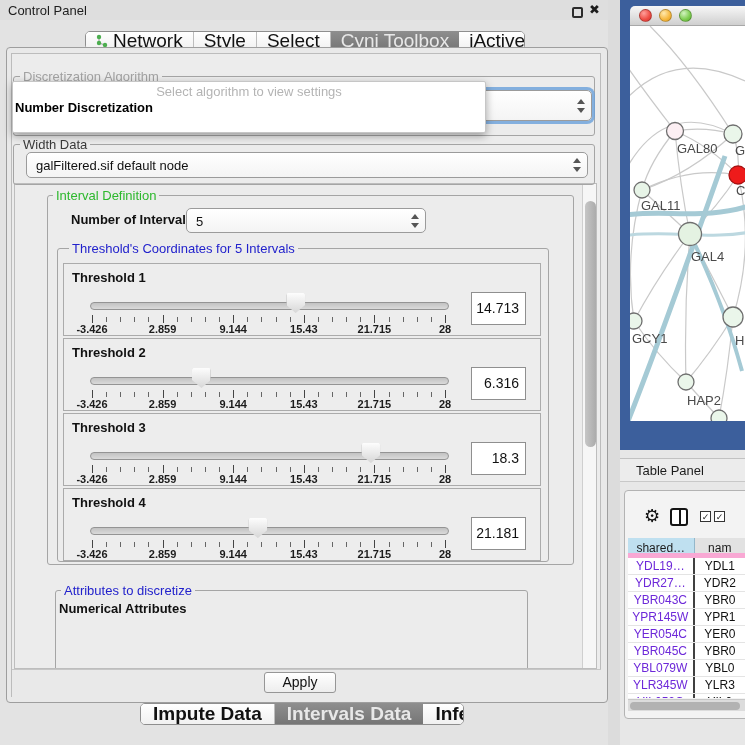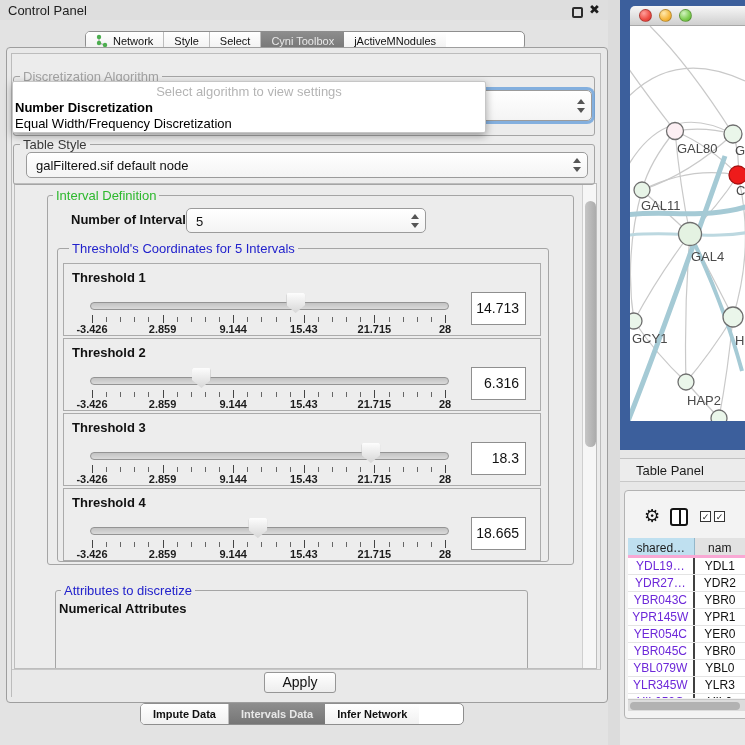--- a/index.html
+++ b/index.html
@@ -7,21 +7,21 @@
   body { font-family:"Liberation Sans","DejaVu Sans",sans-serif; background:#e3e3e3; position:relative; overflow:hidden; }
   #root { position:absolute; inset:0; width:745px; height:745px; background:#e3e3e3; }
   .abs { position:absolute; }
 
   
   .titlebar { left:0; top:0; width:610px; height:20px; background:#dedede; }
   .titlebar .title { left:8px; top:3px; font-size:13px; color:#1d1d1d; }
   .float-btn { left:572px; top:7px; width:11px; height:11px; border:2px solid #2b2b2b; border-radius:2px; background:#dedede; }
   .close-btn { left:589px; top:2px; font-size:13px; font-weight:bold; color:#1b1b1b; }
 
-  .seg { display:flex; overflow:hidden; border:1px solid #8e8e8e; border-radius:5px; background:#fff; font-size:11px; }
+  .seg { display:flex; overflow:hidden; border:1px solid #8e8e8e; border-radius:5px; background:#fff; font-size:19px; }
   .seg .s { display:flex; align-items:center; justify-content:center; height:100%; color:#111; border-right:1px solid #bdbdbd; background:linear-gradient(#ffffff,#f1f1f1); white-space:nowrap; }
   .seg .s:last-child { border-right:none;justify-content:center; }
   .seg .s.sel { background:linear-gradient(#8d8d8d,#767676); color:#e8e8e8; border-right:none; }
   #toptabs { left:85px; top:31px; width:440px; height:19px; }
   #toptabs .s { padding:0 10px; }
   .net-ico { width:13px; height:13px; margin-right:4px; }
 
   
   .outer-panel { left:6px; top:47px; width:602px; height:656px; border:1px solid #9e9e9e; border-radius:4px; background:#e9e9e9; }
   .inner-panel { left:11px; top:53px; width:590px; height:644px; border:1px solid #bcbcbc; background:#ececec; }
@@ -107,21 +107,21 @@
   #gear { left:644px; top:505px; font-size:18px; color:#111; }
   #split-ico { left:670px; top:508px; width:18px; height:18px; border:2px solid #141414; border-radius:3px; background:#fff; }
   #split-ico:before { content:""; position:absolute; left:50%; top:0; bottom:0; width:2px; background:#141414; }
   .cb { position:absolute; top:511px; width:11px; height:11px; border:1.5px solid #333; background:#fff; font-size:9px; line-height:10px; text-align:center; color:#222; }
   #cb1 { left:700px; } #cb2 { left:714px; }
 
   #table { left:628px; top:538px; width:117px; height:160px; background:#fff; overflow:hidden; font-size:12px; }
   .trow { display:flex; height:17px; line-height:17px; border-bottom:1px solid #e4e4e4; }
   .trow .c1 { width:79px; text-align:center; border-right:2px solid #404040; overflow:hidden; white-space:nowrap; color:#6d28d9; }
   .trow .c2 { width:60px; text-align:center; overflow:hidden; white-space:nowrap; color:#111; }
-  #thead { height:20px; line-height:20px; border-bottom:3px solid #f9a8d4; }
+  #thead { height:20px; line-height:20px; border-bottom:5px solid #f9a8d4; }
   #thead .c1 { background:#bfe0f0; border-right:1px solid #93b7ca; color:#1c1c1c; }
   #thead .c2 { background:#e2e2e2; color:#1c1c1c; }
   #hscroll { left:628px; top:699px; width:117px; height:12px; background:#dcdcdc; border-top:1px solid #c8c8c8; }
   #hthumb { position:absolute; left:2px; top:2px; width:110px; height:8px; background:#b2b2b2; border-radius:4px; }
 
   svg text { font-family:"Liberation Sans","DejaVu Sans",sans-serif; }
 </style>
 </head>
 <body>
 
@@ -163,25 +163,24 @@
 
   <div class="abs groupbox" id="algo-group"></div>
   <div class="abs grouptitle" id="algo-group-title">Discretization Algorithm</div>
   <div class="abs combo" id="algo-combo">
       <span class="stepper"></span>
     </div>
 
   <div class="abs" id="popup">
     <div class="hint">Select algorithm to view settings</div>
     <div class="opt1">Number Discretization</div>
-    <div class="opt2">Equal Width/Frequency Discretization</div>
   </div>
 
   <div class="abs groupbox" id="tabledata-group"></div>
-  <div class="abs grouptitle" id="tabledata-title">Table Style</div>
+  <div class="abs grouptitle" id="tabledata-title">Width Data</div>
   <div class="abs combo" id="tabledata-combo">
     <span class="val">galFiltered.sif default node</span>
     <span class="stepper"></span>
   </div>
 
   <div class="abs" id="viewport">
 
     <div class="abs groupbox" id="interval-box"></div>
     <div class="abs grouptitle" id="interval-title">Interval Definition</div>
 
@@ -288,21 +287,21 @@
         <span style="left:0">-3.426</span>
           <span style="left:20%">2.859</span>
           <span style="left:40%">9.144</span>
           <span style="left:60%">15.43</span>
           <span style="left:80%">21.715</span>
           <span style="left:100%">28</span>
       </div>
       <div class="hstrip">
           <div class="handle" style="left: 47%;"></div>
         </div>
-      <div class="vbox">18.665</div>
+      <div class="vbox">21.181</div>
     </div>
 
     <div class="abs groupbox" id="attr-box"></div>
     <div class="abs grouptitle" id="attr-title">Attributes to discretize</div>
     <div id="attr-sub">Numerical Attributes</div>
 
     <div class="abs" id="vscroll-track">
         <div class="abs" id="vscroll-thumb"></div>
       </div>
   </div>

